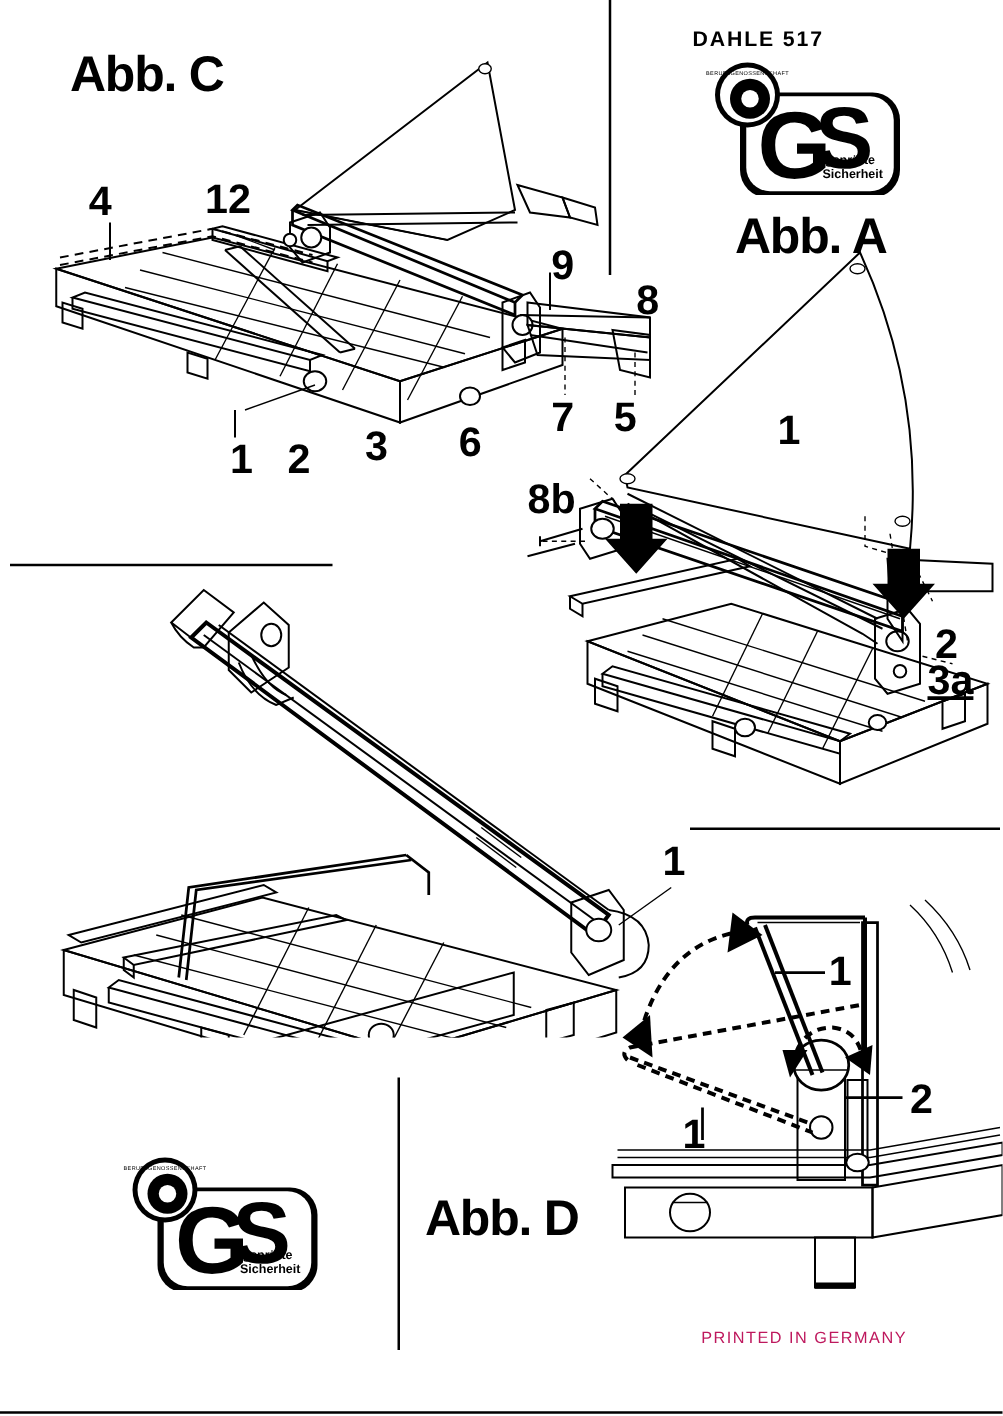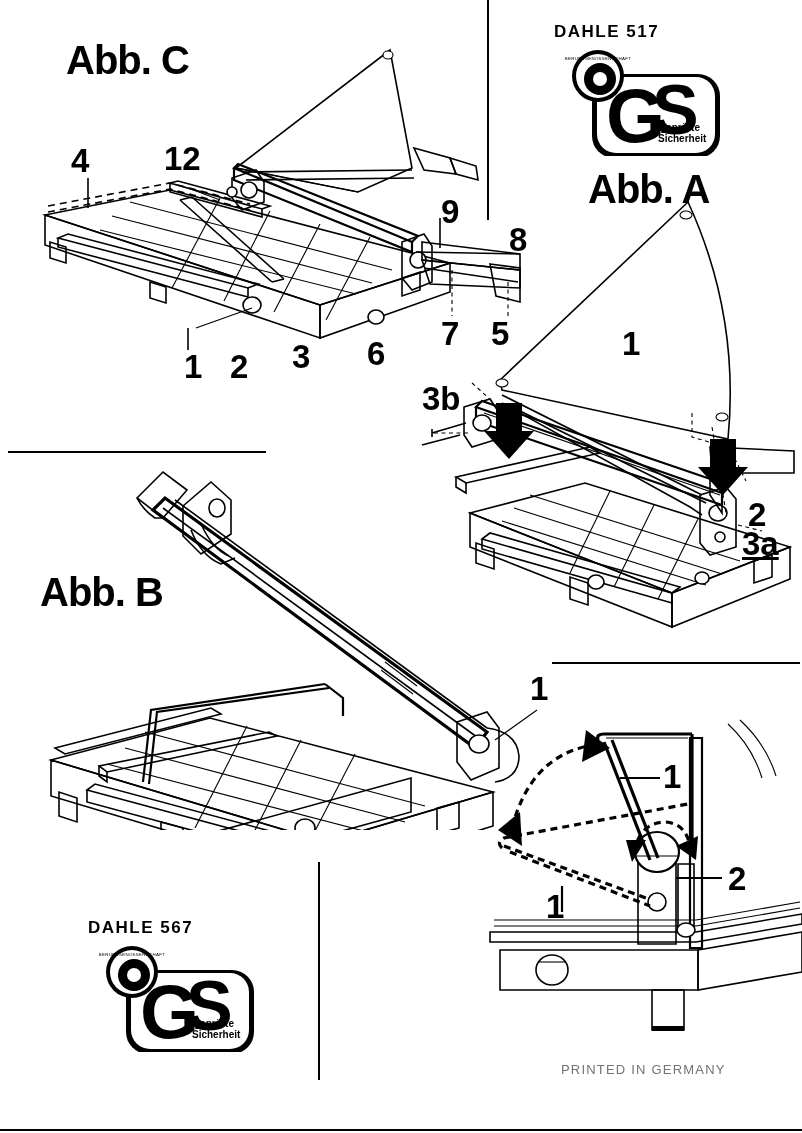--- a/index.html
+++ b/index.html
@@ -21,21 +21,21 @@
 
   
   .rule-h{background:#000;height:2px;}
   .rule-v{background:#000;width:2px;}
 
   
   .gsmark{position:absolute;}
   .gs-title{font-weight:bold;font-size:17px;letter-spacing:1.5px;
             text-align:left;white-space:nowrap;font-family:"Liberation Sans",sans-serif;}
 
-  .printed{font-size:13px;letter-spacing:1.2px;color:#737373;white-space:nowrap;
+  .printed{font-size:13px;letter-spacing:1.2px;color:#be185d;white-space:nowrap;
            font-family:"Liberation Sans",sans-serif;}
 
   svg{display:block;}
   .ln{fill:none;stroke:#000;}
   .w1{stroke-width:1.1;}
   .w15{stroke-width:1.6;}
   .w2{stroke-width:2.2;}
   .w3{stroke-width:3.2;}
   .dash{stroke-dasharray:7 5;}
   .dash-s{stroke-dasharray:4 3.5;}
@@ -46,21 +46,21 @@
 <body>
 
 <div class="page">
 
   <div class="abs rule-v" style="left:487px;top:0px;height:220px;"></div>
   <div class="abs rule-h" style="left:8px;top:451px;width:258px;"></div>
   <div class="abs rule-h" style="left:552px;top:662px;width:248px;"></div>
   <div class="abs rule-v" style="left:318px;top:862px;height:218px;"></div>
   <div class="abs rule-h" style="left:0px;top:1129px;width:802px;height:2px;"></div>
 
-  <div class="abs fig-caption" style="left:66px;top:40px;">Abb. C</div>
+  <div class="abs fig-caption" style="left:56px;top:40px;">Abb. C</div>
 
   <svg class="abs" style="left:20px;top:20px;" width="520" height="340" viewBox="0 0 520 340">
 
     <path class="ln w15" d="M25 195 L150 170 L430 243 L300 285 Z" fill="#fff"></path>
 
     <path class="ln w15" d="M25 195 L25 225 L300 318 L300 285 Z" fill="#fff"></path>
     <path class="ln w15" d="M300 285 L430 243 L430 272 L300 318 Z" fill="#fff"></path>
 
     <path class="ln w15" d="M30 222 L30 238 L46 243 L46 227 Z" fill="#fff"></path>
     <path class="ln w15" d="M130 262 L130 278 L146 283 L146 267 Z" fill="#fff"></path>
@@ -224,25 +224,24 @@
     </g>
     <g class="fillk">
       <path d="M300 244 h26 v28 h12 l-25 28 l-25 -28 h12 z"></path>
     </g>
 
     <path class="ln w1 dash-s" d="M318 250 L336 286"></path>
     <path class="ln w1 dash-s" d="M328 330 L352 336"></path>
   </svg>
 
   <div class="abs callout big" style="left:622px;top:327px;">1</div>
-  <div class="abs callout big" style="left:422px;top:382px;">3b</div>
+  <div class="abs callout big" style="left:422px;top:382px;">8b</div>
   <div class="abs callout big" style="left:748px;top:498px;">2</div>
   <div class="abs callout big" style="left:742px;top:527px;text-decoration:underline;">3a</div>
 
-  <div class="abs fig-caption" style="left:40px;top:572px;">Abb. B</div>
 
   <svg class="abs" style="left:25px;top:460px;" width="530" height="370" viewBox="0 0 530 370">
 
     <path class="ln w15" d="M26 300 L185 258 L468 332 L300 382 Z" fill="#fff"></path>
     <path class="ln w15" d="M26 300 L26 336 L300 418 L300 382 Z" fill="#fff"></path>
     <path class="ln w15" d="M300 382 L468 332 L468 366 L300 418 Z" fill="#fff"></path>
     <path class="ln w15" d="M34 332 L34 356 L52 362 L52 338 Z" fill="#fff"></path>
     <path class="ln w15" d="M136 362 L136 390 L158 396 L158 368 Z" fill="#fff"></path>
     <path class="ln w15" d="M412 348 L412 374 L434 368 L434 342 Z" fill="#fff"></path>
 
@@ -285,20 +284,21 @@
     <path class="ln w15" d="M462 268 Q492 272 494 296 Q494 318 470 322"></path>
 
     <path class="ln w1" d="M360 202 L392 226"></path>
     <path class="ln w1" d="M356 210 L388 234"></path>
 
     <path class="ln w1" d="M470 280 L512 250"></path>
   </svg>
 
   <div class="abs callout big" style="left:530px;top:672px;">1</div>
 
+  <div class="abs fig-caption" style="left:340px;top:955px;">Abb. D</div>
 
   <svg class="abs" style="left:470px;top:700px;" width="332" height="360" viewBox="0 0 332 360">
 
     <path class="ln w15" d="M30 250 L228 250 L228 290 L30 290 Z" fill="#fff"></path>
     <path class="ln w15" d="M228 250 L332 232 L332 272 L228 290 Z" fill="#fff"></path>
 
     <path class="ln w15" d="M20 232 L226 232 L332 214 L332 224 L226 242 L20 242 Z" fill="#fff"></path>
     <path class="ln w1" d="M24 226 L226 226 L330 208"></path>
     <path class="ln w1" d="M24 220 L226 220 L330 202"></path>
 
@@ -346,21 +346,20 @@
 
     <path class="ln w1" d="M258 24 Q282 46 292 78"></path>
     <path class="ln w1" d="M270 20 Q296 44 306 76"></path>
   </svg>
 
   <div class="abs callout big" style="left:663px;top:760px;">1</div>
   <div class="abs callout big" style="left:546px;top:890px;">1</div>
   <div class="abs callout big" style="left:728px;top:862px;">2</div>
 
   <div class="gsmark" style="left:88px;top:918px;">
-    <div class="gs-title" style="width:190px;">DAHLE  567</div>
     <svg width="190" height="110" viewBox="0 0 190 110" style="margin-top:4px;">
       <path class="fillk" d="M60 28 h84 a22 22 0 0 1 22 22 v40 a22 22 0 0 1 -22 22 h-84 a22 22 0 0 1 -22 -22 v-40 a22 22 0 0 1 22 -22 z"></path>
       <path class="fillw" d="M62 31 h80 a19 19 0 0 1 19 19 v38 a19 19 0 0 1 -19 19 h-80 a19 19 0 0 1 -19 -19 v-38 a19 19 0 0 1 19 -19 z"></path>
       <circle class="fillk" cx="44" cy="30" r="26"></circle>
       <circle class="fillw" cx="44" cy="30" r="22"></circle>
       <circle class="fillk" cx="46" cy="33" r="16"></circle>
       <circle class="fillw" cx="46" cy="33" r="7"></circle>
       <text x="44" y="14" font-size="4.4" text-anchor="middle" fill="#000" font-family="'Liberation Sans',sans-serif" letter-spacing="0.3">BERUFSGENOSSENSCHAFT</text>
       <text x="52" y="96" font-size="76" font-weight="bold" fill="#000" font-family="'Liberation Sans',sans-serif">G</text>
       <text x="98" y="88" font-size="70" font-weight="bold" fill="#000" font-family="'Liberation Sans',sans-serif">S</text>

